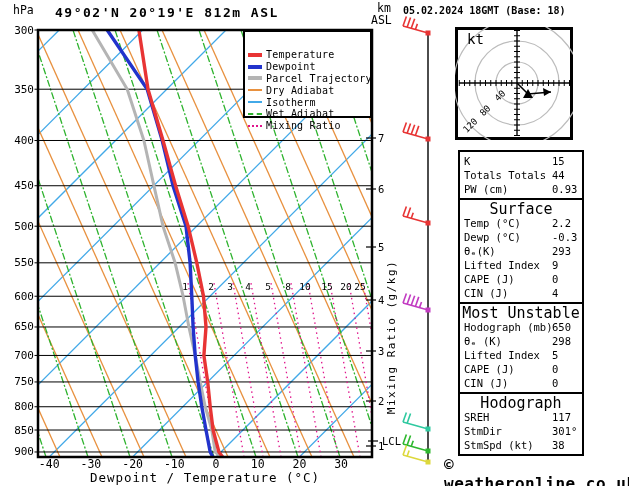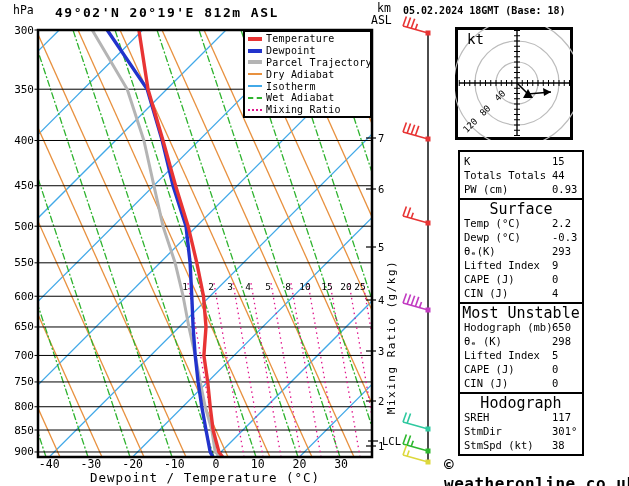--- a/index.html
+++ b/index.html
@@ -1,21 +1,21 @@
 <!DOCTYPE html>
 <html><head>
 <meta charset="utf-8">
 <style>
   html,body{margin:0;padding:0;}
   body{width:629px;height:486px;position:relative;background:#fff;color:#000;
        font-family:"DejaVu Sans Mono","Liberation Mono",monospace;overflow:hidden;}
   .abs{position:absolute;}
   svg text{font-family:"DejaVu Sans Mono","Liberation Mono",monospace;fill:#000;}
   #legend{left:243px;top:30px;width:129px;height:88px;border:2px solid #000;background:#fff;
-          box-sizing:border-box;padding-top:1px;}
+          box-sizing:border-box;padding-top:17px;}
   .lrow{display:flex;align-items:center;height:11.8px;}
   .lswatch{width:14px;margin-left:3px;margin-right:4px;flex:none;}
   .llab{font-size:10px;letter-spacing:0.2px;white-space:nowrap;}
   #datatable{left:458px;top:152px;width:126px;}
   .tsection{border:2px solid #000;background:#fff;box-sizing:border-box;margin-top:-2px;padding:2px 0 2px 0;}
   .thead{height:14px;text-align:center;font-size:15px;line-height:14px;}
   .trow{display:flex;height:14px;align-items:center;font-size:10.5px;padding:0 4px;}
   .tlab{width:88px;flex:none;white-space:nowrap;}
   .tval{flex:1;white-space:nowrap;}
   .hdr{font-size:11.5px;}

